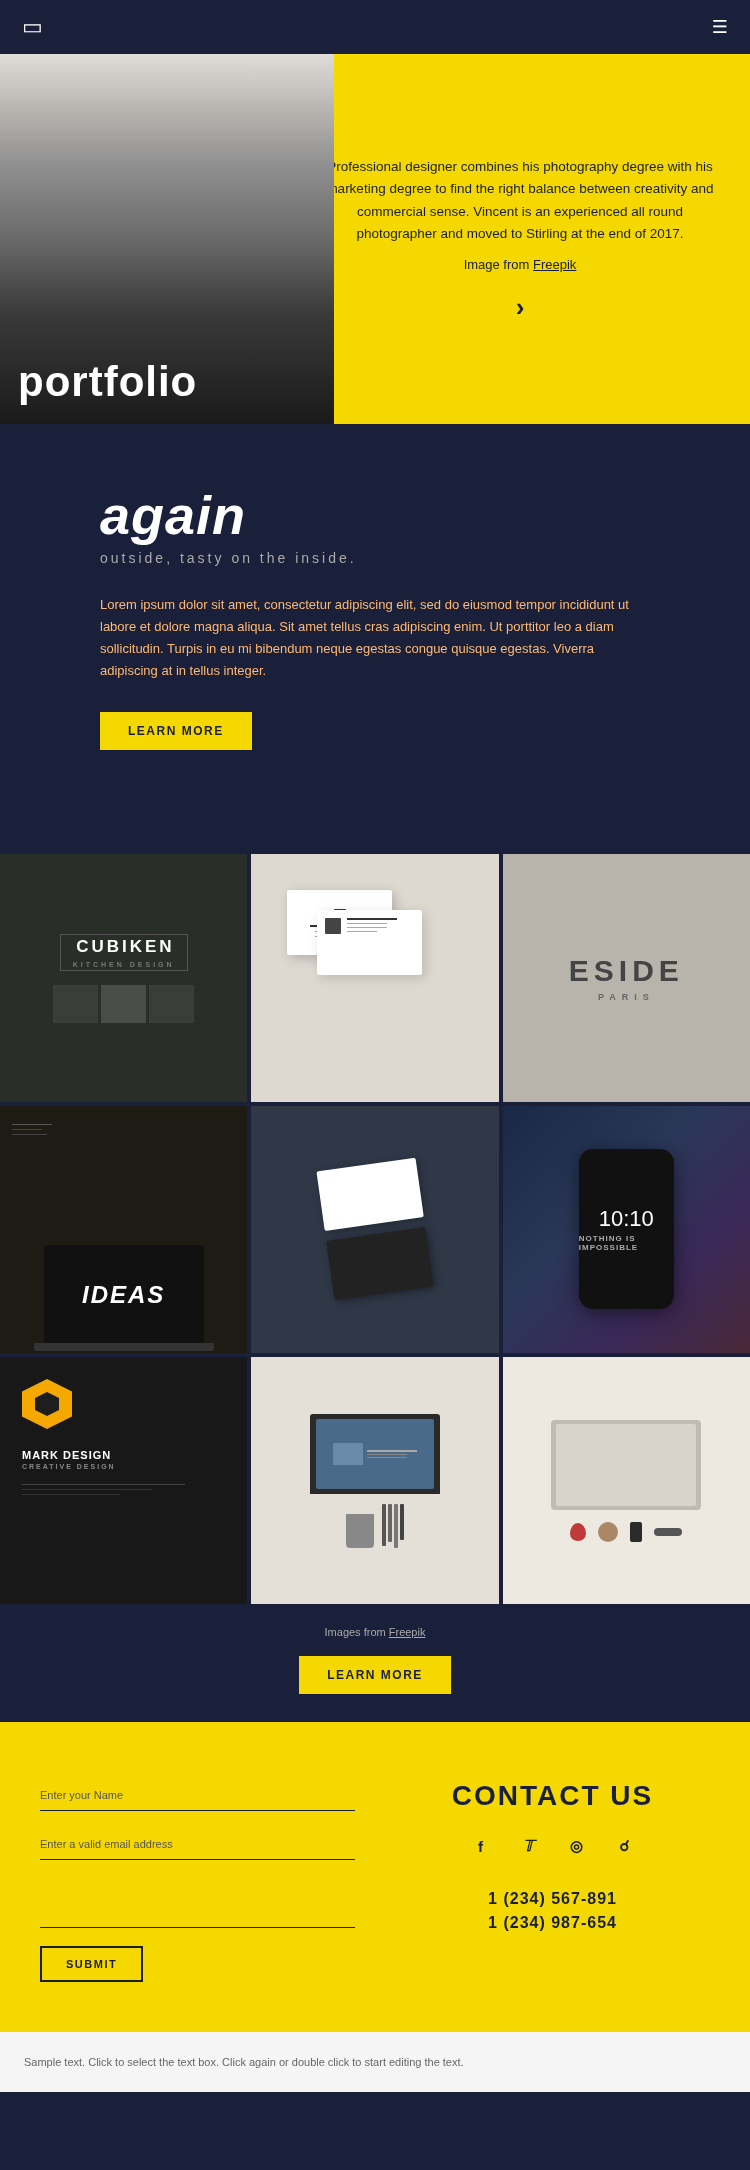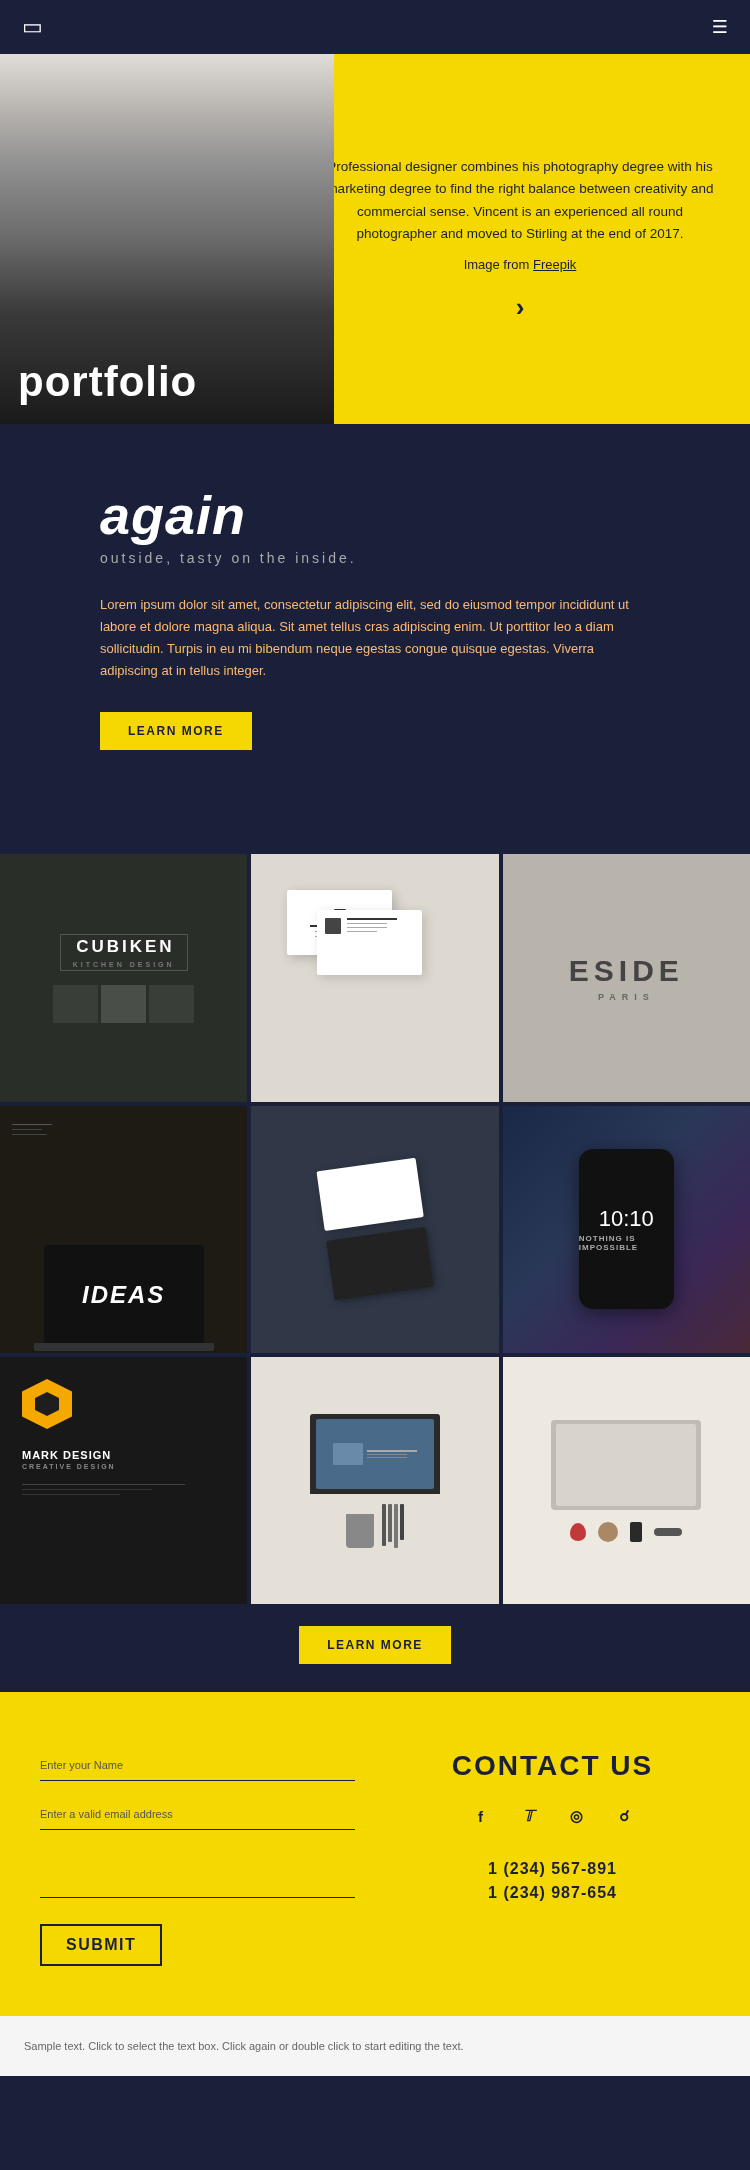--- a/index.html
+++ b/index.html
@@ -281,28 +281,28 @@
       height: 50px;
       resize: none;
       font-family: Arial, sans-serif;
     }
     .contact-textarea::placeholder { color: #555; font-size: 11px; }
     .submit-btn {
       display: inline-block;
       background: transparent;
       border: 2px solid #1a1f3a;
       color: #1a1f3a;
-      font-size: 16px;
+      font-size: 11px;
       font-weight: 700;
       letter-spacing: 1.5px;
       padding: 10px 24px;
       text-transform: uppercase;
       cursor: pointer;
       width: fit-content;
-      margin-top: 8px;
+      margin-top: 0;
     }
     .contact-info-col {
       flex: 1;
       display: flex;
       flex-direction: column;
       align-items: center;
       padding-top: 8px;
     }
     .contact-us-heading {
       font-size: 28px;
@@ -517,20 +517,24 @@
           <div style="width:20px;height:20px;background:#aa8866;border-radius:50%;"></div>
           <div style="background:#2a2a2a;width:12px;height:20px;border-radius:2px;"></div>
           <div style="background:#555;width:28px;height:8px;border-radius:4px;"></div>
         </div>
       </div>
     </div>
 
   </div>
 
   <div class="portfolio-footer">
+    <p class="portfolio-credit">
+      <span>Images from</span>
+      <a href="#">Freepik</a>
+    </p>
     <button class="learn-more-btn-dark">LEARN MORE</button>
   </div>
 </section>
 
 <section class="contact-section">
   <div class="contact-form-col">
     <input type="text" class="contact-input" placeholder="Enter your Name" style="">
     <input type="email" class="contact-input" placeholder="Enter a valid email address" style="">
     <textarea class="contact-textarea" rows="3" style=""></textarea>
     <button class="submit-btn">SUBMIT</button>

